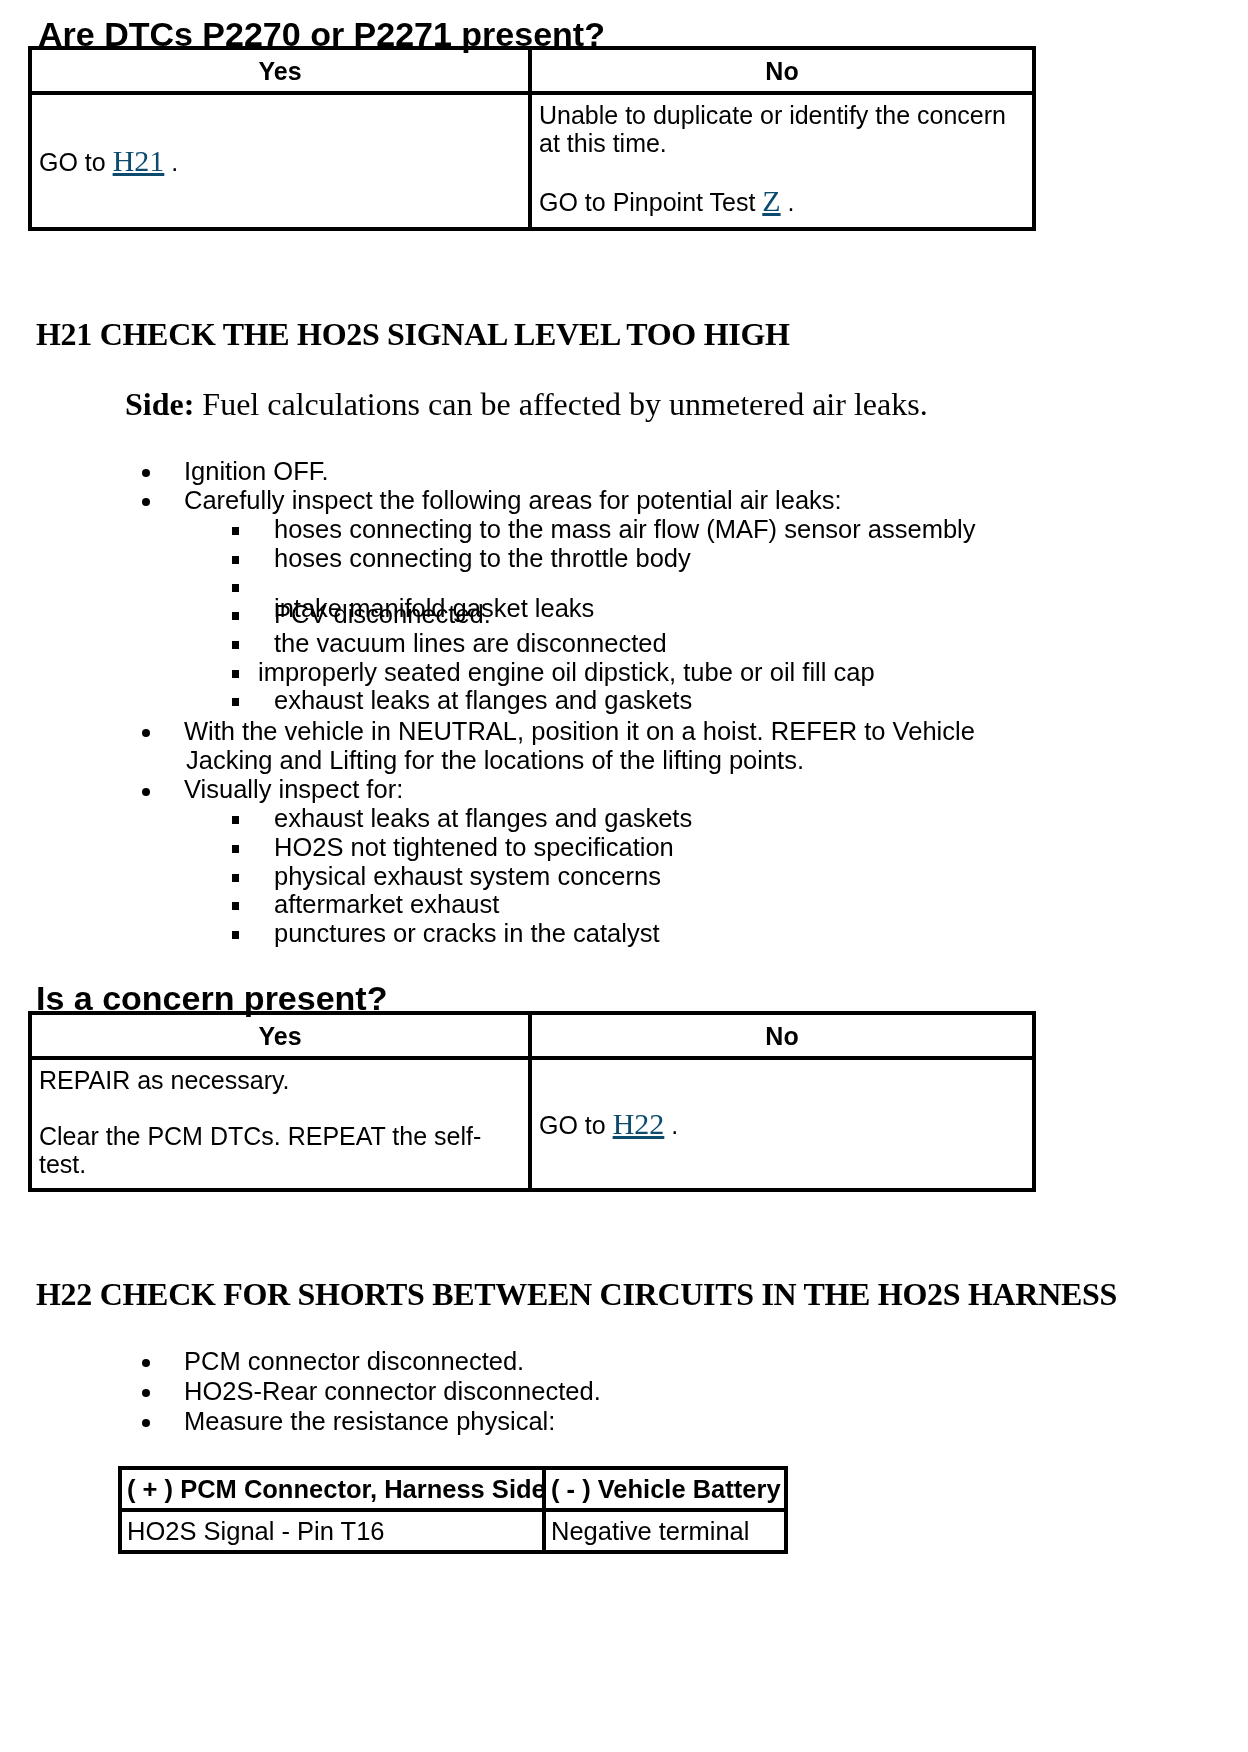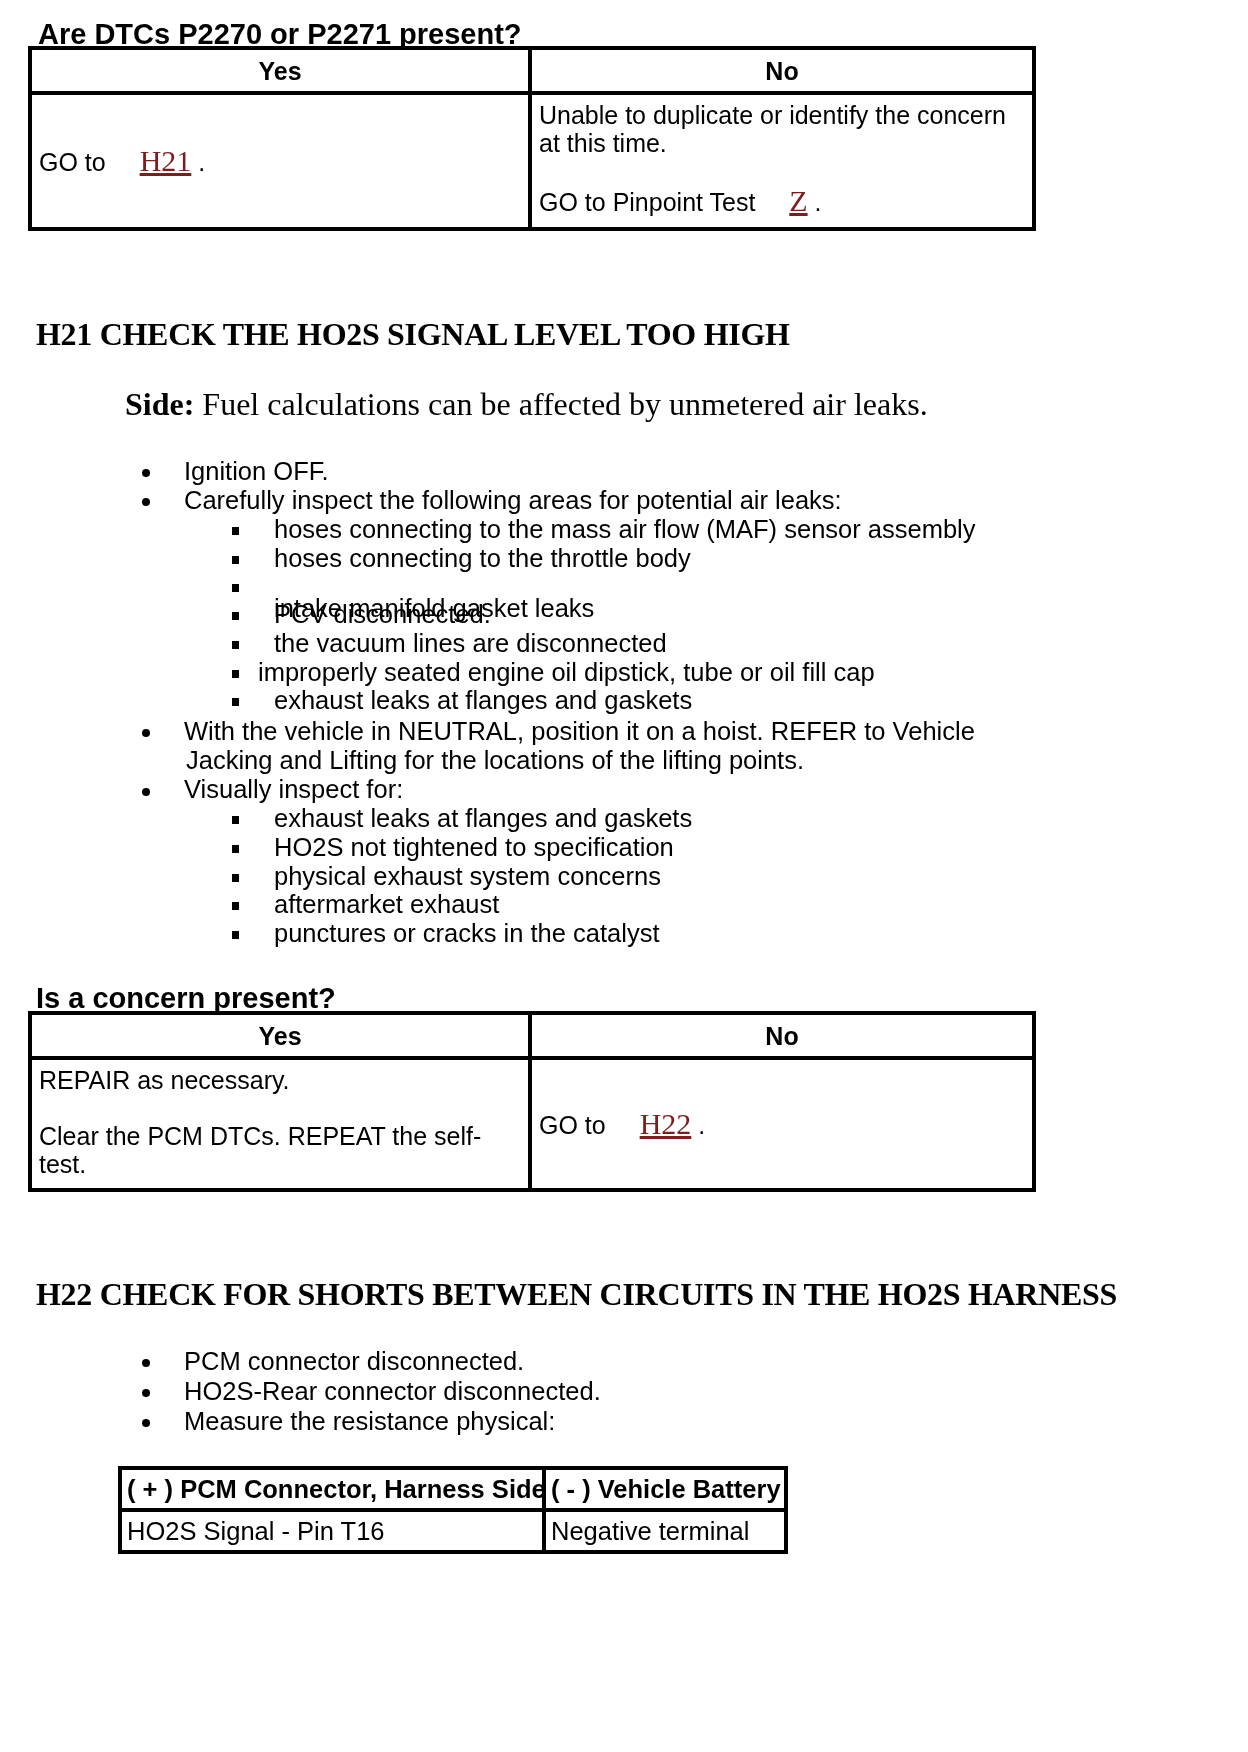--- a/index.html
+++ b/index.html
@@ -2,38 +2,37 @@
 <html><head>
 <meta charset="utf-8">
 <style>
   html, body { margin: 0; padding: 0; background: #ffffff; }
   body {
     width: 1248px; height: 1752px; position: relative; overflow: hidden;
     color: #000; font-family: "Liberation Sans", sans-serif;
   }
   .abs { position: absolute; }
   .question {
-    font-family: "Liberation Sans", sans-serif; font-weight: bold; font-size: 29px;
+    font-family: "Liberation Sans", sans-serif; font-weight: bold; font-size: 34px;
     line-height: 28px; white-space: nowrap;
   }
   table.yn {
     position: absolute; border-collapse: collapse; table-layout: fixed;
     border: 4px solid #000;
   }
   table.yn th, table.yn td {
     border: 4px solid #000; vertical-align: middle;
     font-family: "Liberation Sans", sans-serif; font-size: 25px; line-height: 28px;
     padding: 0 7px;
   }
   table.yn th { font-weight: bold; height: 41px; }
   table.yn td { text-align: left; font-weight: normal; }
   .link {
     font-family: "Liberation Serif", serif; font-size: 30px; text-decoration: underline;
-    color: #7f1d1d;
-    margin-left: 27px;
+    color: #0c4a6e;
   }
   .step-title {
     font-family: "Liberation Serif", serif; font-weight: bold; font-size: 32px;
     letter-spacing: -0.3px; white-space: nowrap; line-height: 36px; text-align: right;
   }
   .note {
     font-family: "Liberation Serif", serif; font-size: 32px; line-height: 36px; white-space: nowrap;
   }
   .note b { font-weight: bold; }
   .li {

